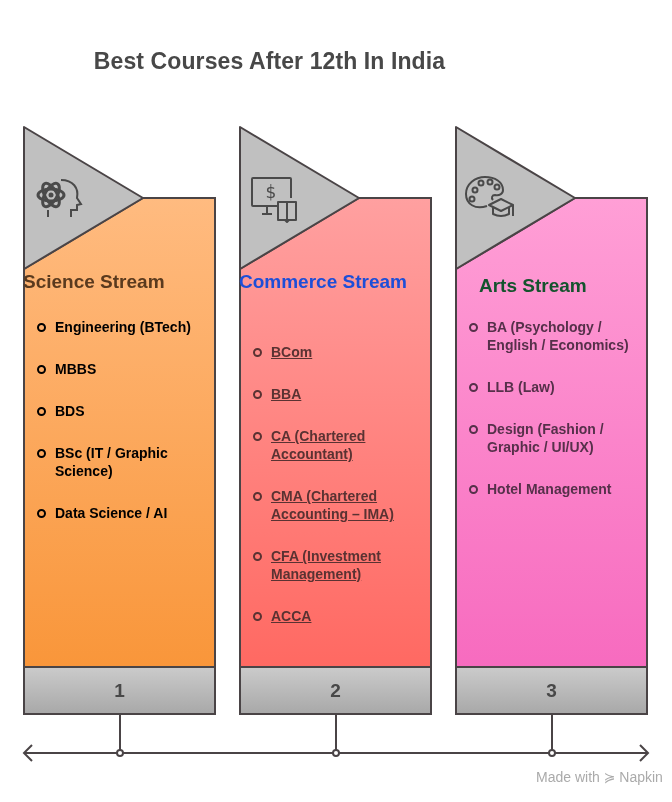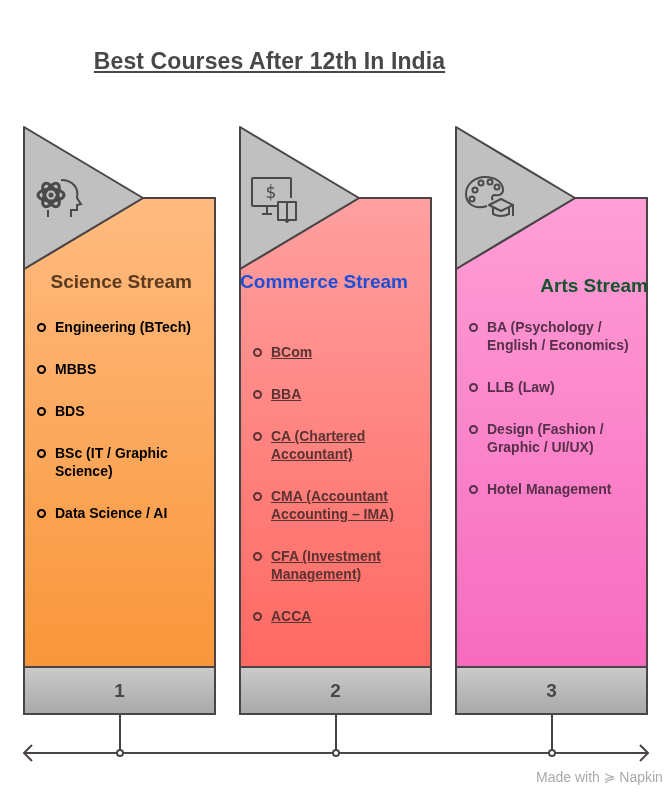--- a/index.html
+++ b/index.html
@@ -1,20 +1,20 @@
 <!DOCTYPE html>
 <html><head>
 <meta charset="utf-8">
 <style>
   html, body { margin:0; padding:0; background:#ffffff; }
   body { width:672px; height:802px; position:relative; overflow:hidden; font-family:"Liberation Sans", sans-serif; }
-  .title { position:absolute; left:0; top:48px; width:539px; text-align:center; font-size:23px; font-weight:bold; color:#484848; letter-spacing:0.1px;text-decoration:underline; }
+  .title { position:absolute; left:0; top:48px; width:539px; text-align:center; font-size:23px; font-weight:bold; color:#484848; letter-spacing:0.1px; }
   .col { position:absolute; top:126px; width:193px; height:590px; }
   .col svg.shape { position:absolute; left:0; top:0; }
-  .stream-title { position:absolute; left:0; width:169px; text-align:right; font-size:19px; font-weight:bold; line-height:24px; }
+  .stream-title { position:absolute; left:0; width:169px; text-align:left; font-size:19px; font-weight:bold; line-height:24px; }
   .items { position:absolute; left:14px; width:172px; margin:0; padding:0; list-style:none; }
   .item { position:relative; padding-left:18px; font-size:14px; font-weight:bold; line-height:18px; margin-bottom:24px; }
   .item .bullet { position:absolute; left:0; top:5px; width:5px; height:5px; border:2px solid currentColor; border-radius:50%; }
   .num { position:absolute; left:0; top:541px; width:193px; height:48px; line-height:48px; text-align:center; font-size:19px; font-weight:bold; color:#484848; }
   .icon { position:absolute; left:8px; top:46px; width:54px; height:54px; }
   .axis { position:absolute; left:0; top:700px; }
   .watermark { position:absolute; left:536px; top:769px; font-size:14px; color:#aaaaaa; }
 </style>
 </head>
 <body>
@@ -83,21 +83,21 @@
       <path d="M40 30 L49 30 L49 48 L40 48"></path>
       <path d="M38 48 L40 50 L42 48"></path>
     </g>
     <text x="24" y="26" font-family="DejaVu Sans, sans-serif" font-size="17" fill="#4a4a4a" text-anchor="middle">$</text>
   </svg>
   <div class="stream-title" style="top:144px; color:#1d4ed8;">Commerce Stream</div>
   <ul class="items" style="top:217px; color:#5a3232;text-decoration:underline;">
     <li class="item"><span class="bullet"></span><span>BCom</span></li>
     <li class="item"><span class="bullet"></span><span>BBA</span></li>
     <li class="item"><span class="bullet"></span><span>CA (Chartered Accountant)</span></li>
-    <li class="item"><span class="bullet"></span><span>CMA (Accountant Accounting – IMA)</span></li>
+    <li class="item"><span class="bullet"></span><span>CMA (Chartered Accounting – IMA)</span></li>
     <li class="item"><span class="bullet"></span><span>CFA (Investment Management)</span></li>
     <li class="item"><span class="bullet"></span><span>ACCA</span></li>
   </ul>
   <div class="num">2</div>
 </div>
 
 <div class="col" style="left:455px;">
   <svg class="shape" width="193" height="590" viewBox="0 0 193 590">
     <defs>
       <linearGradient id="gArt" x1="0" y1="0" x2="0" y2="1">

